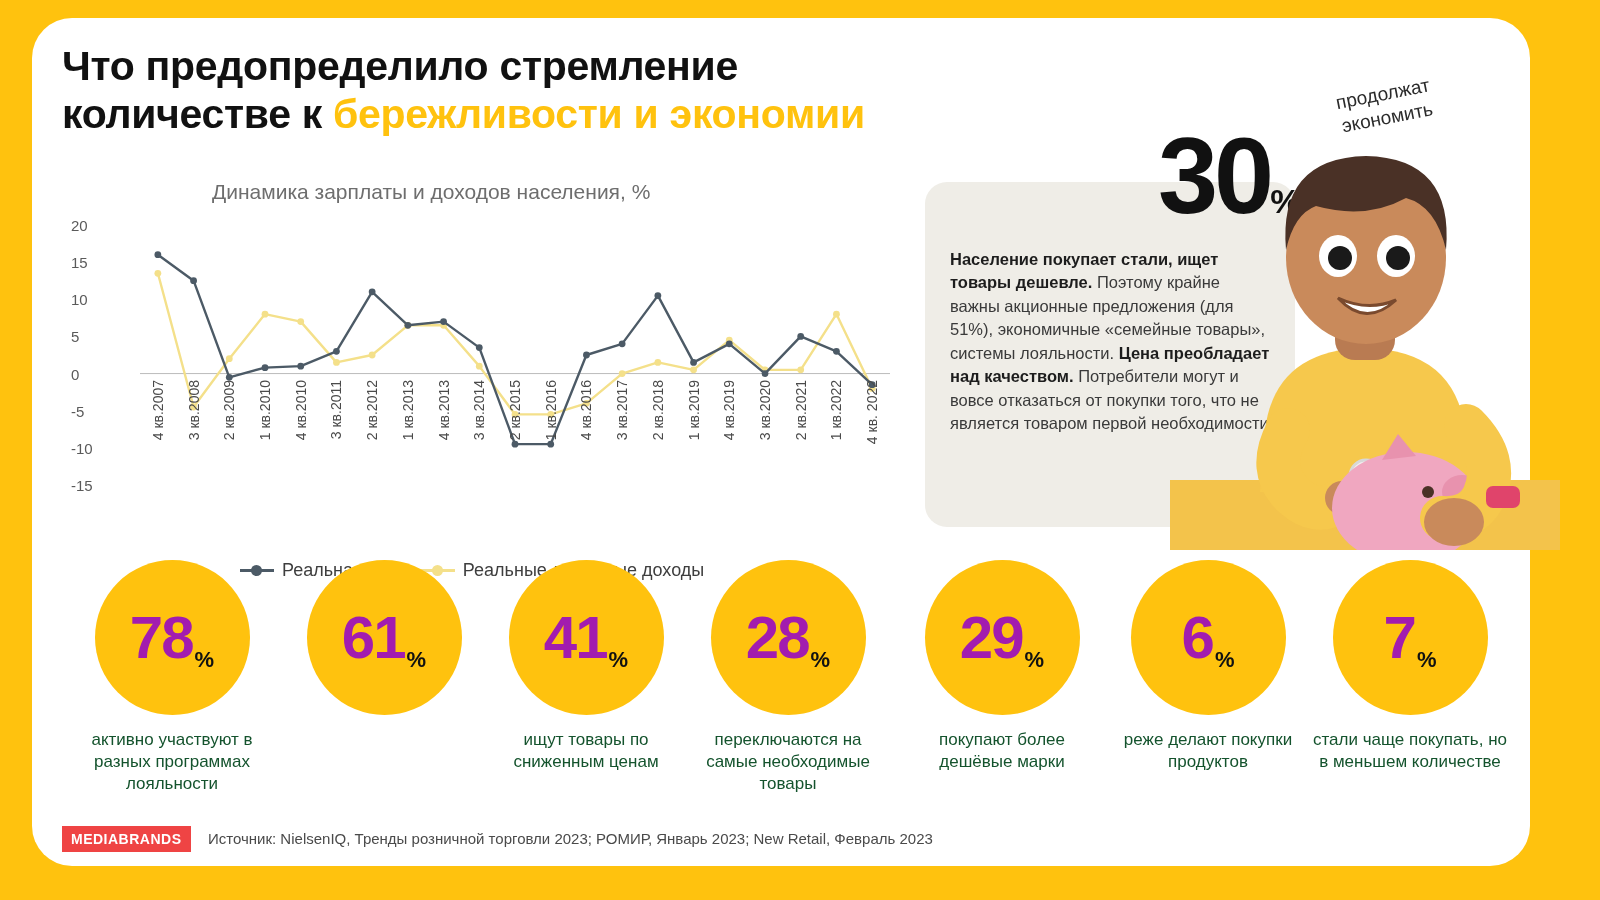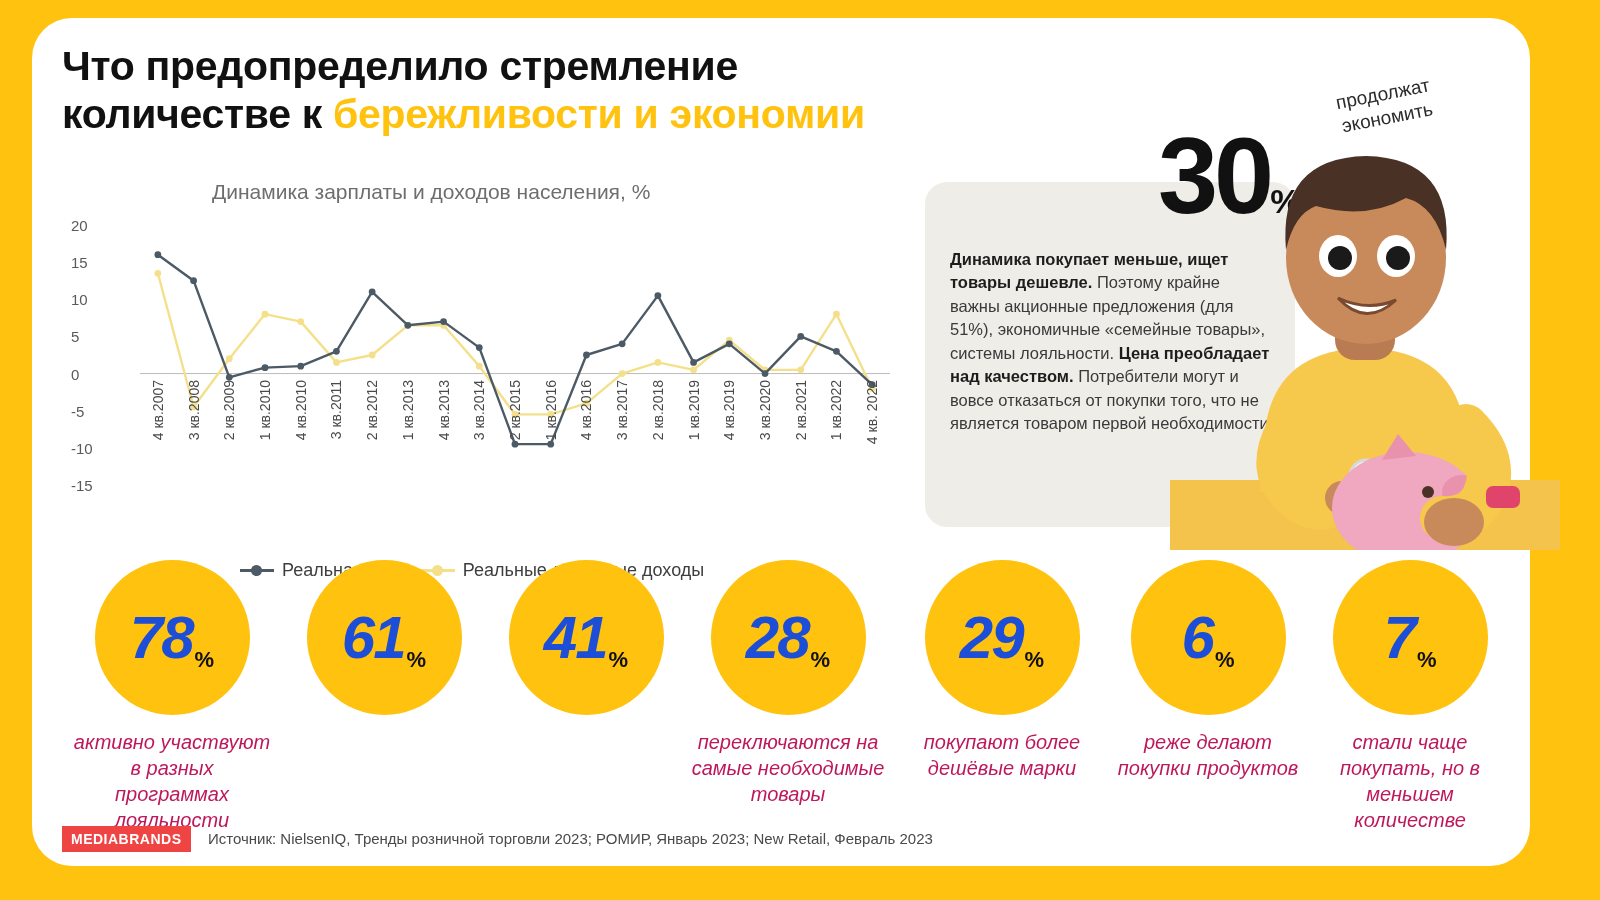--- a/index.html
+++ b/index.html
@@ -163,39 +163,37 @@
     margin: 0 auto;
     background: #FFC20E;
     border-radius: 50%;
     display: flex;
     align-items: center;
     justify-content: center;
   }
   .bubble .num {
     font-size: 60px;
     font-weight: bold;
-    color: #1d4ed8;
+    color: #a21caf;
     letter-spacing: -2px;
     line-height: 1;
-    font-style: italic;
   }
   .bubble .pc {
     font-size: 22px;
     font-weight: bold;
     color: #111111;
     align-self: flex-end;
     margin-bottom: 42px;
     margin-left: 2px;
   }
   .stat .caption {
     margin-top: 14px;
-    font-size: 20px;
-    color: #be185d;
+    font-size: 17px;
+    color: #14532d;
     line-height: 1.3;
-    font-style: italic;
   }
 
   
   .logo {
     position: absolute;
     left: 62px; top: 826px;
     background: #ef4444;
     color: #FFFFFF;
     font-size: 14px;
     font-weight: bold;
@@ -313,21 +311,21 @@
       <span>Реальная з/п</span>
     </div>
     <div class="item">
       <span class="swatch sw-light"></span>
       <span>Реальные денежные доходы</span>
     </div>
   </div>
 
   <div class="info-card"></div>
   <div class="info-text">
-    <b>Динамика покупает меньше, ищет товары дешевле.</b><span> Поэтому крайне важны акционные предложения (для 51%), экономичные «семейные товары», системы лояльности. </span><b>Цена преобладает над качеством.</b><span> Потребители могут и вовсе отказаться от покупки того, что не является товаром первой необходимости</span>
+    <b>Население покупает стали, ищет товары дешевле.</b><span> Поэтому крайне важны акционные предложения (для 51%), экономичные «семейные товары», системы лояльности. </span><b>Цена преобладает над качеством.</b><span> Потребители могут и вовсе отказаться от покупки того, что не является товаром первой необходимости</span>
   </div>
 
   <div class="big-stat">
     <span>30</span><span class="pct">%</span>
   </div>
   <div class="big-stat-caption">продолжат экономить</div>
 
   <div class="illus">
     <svg width="390" height="420" viewBox="0 0 390 420">
 
@@ -377,20 +375,21 @@
         <div class="bubble">
           <span class="num">61</span>
           <span class="pc">%</span>
         </div>
       </div>
       <div class="stat" style="left: 424px; top: 0px;">
         <div class="bubble">
           <span class="num">41</span>
           <span class="pc">%</span>
         </div>
+        <div class="caption">ищут товары по сниженным ценам</div>
       </div>
       <div class="stat" style="left: 626px; top: 0px;">
         <div class="bubble">
           <span class="num">28</span>
           <span class="pc">%</span>
         </div>
         <div class="caption">переключаются на самые необходимые товары</div>
       </div>
       <div class="stat" style="left: 840px; top: 0px;">
         <div class="bubble">

